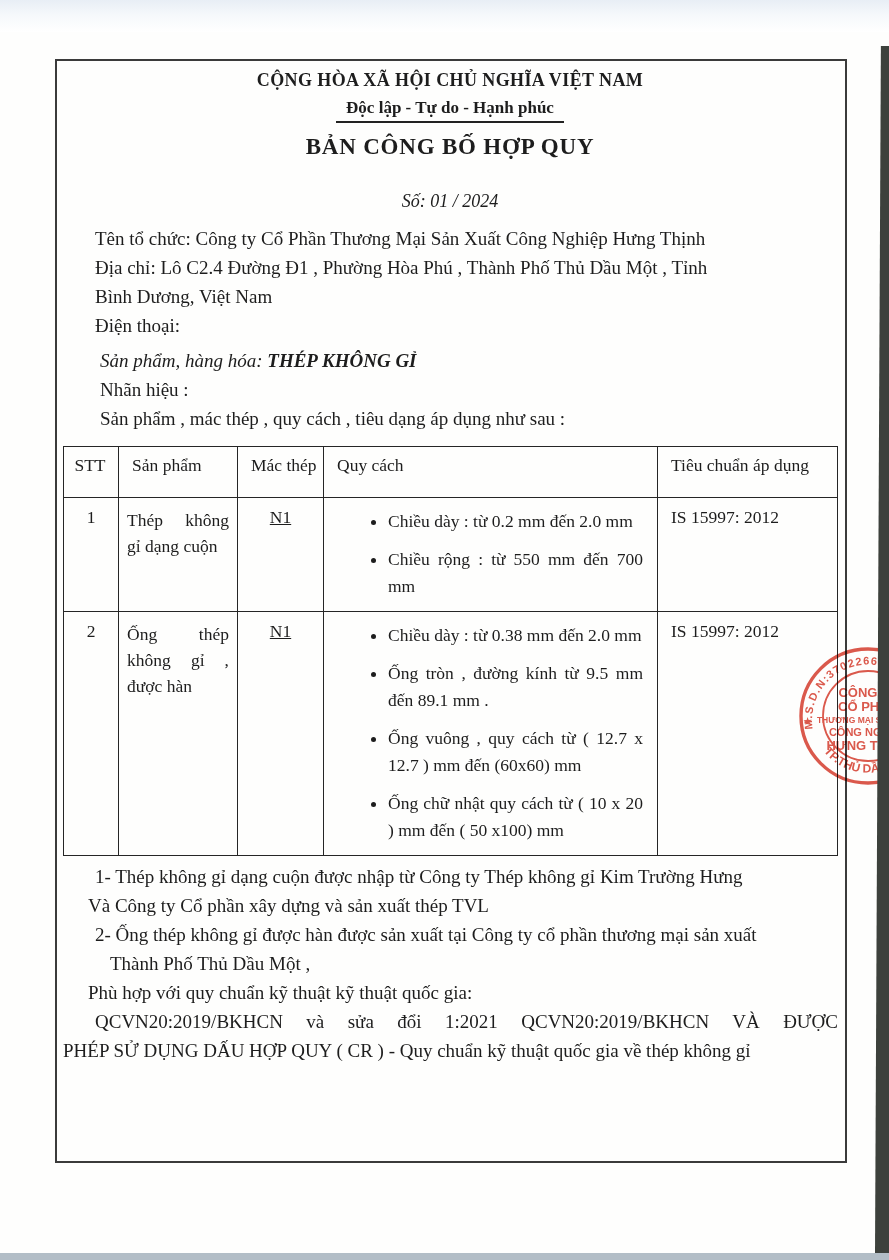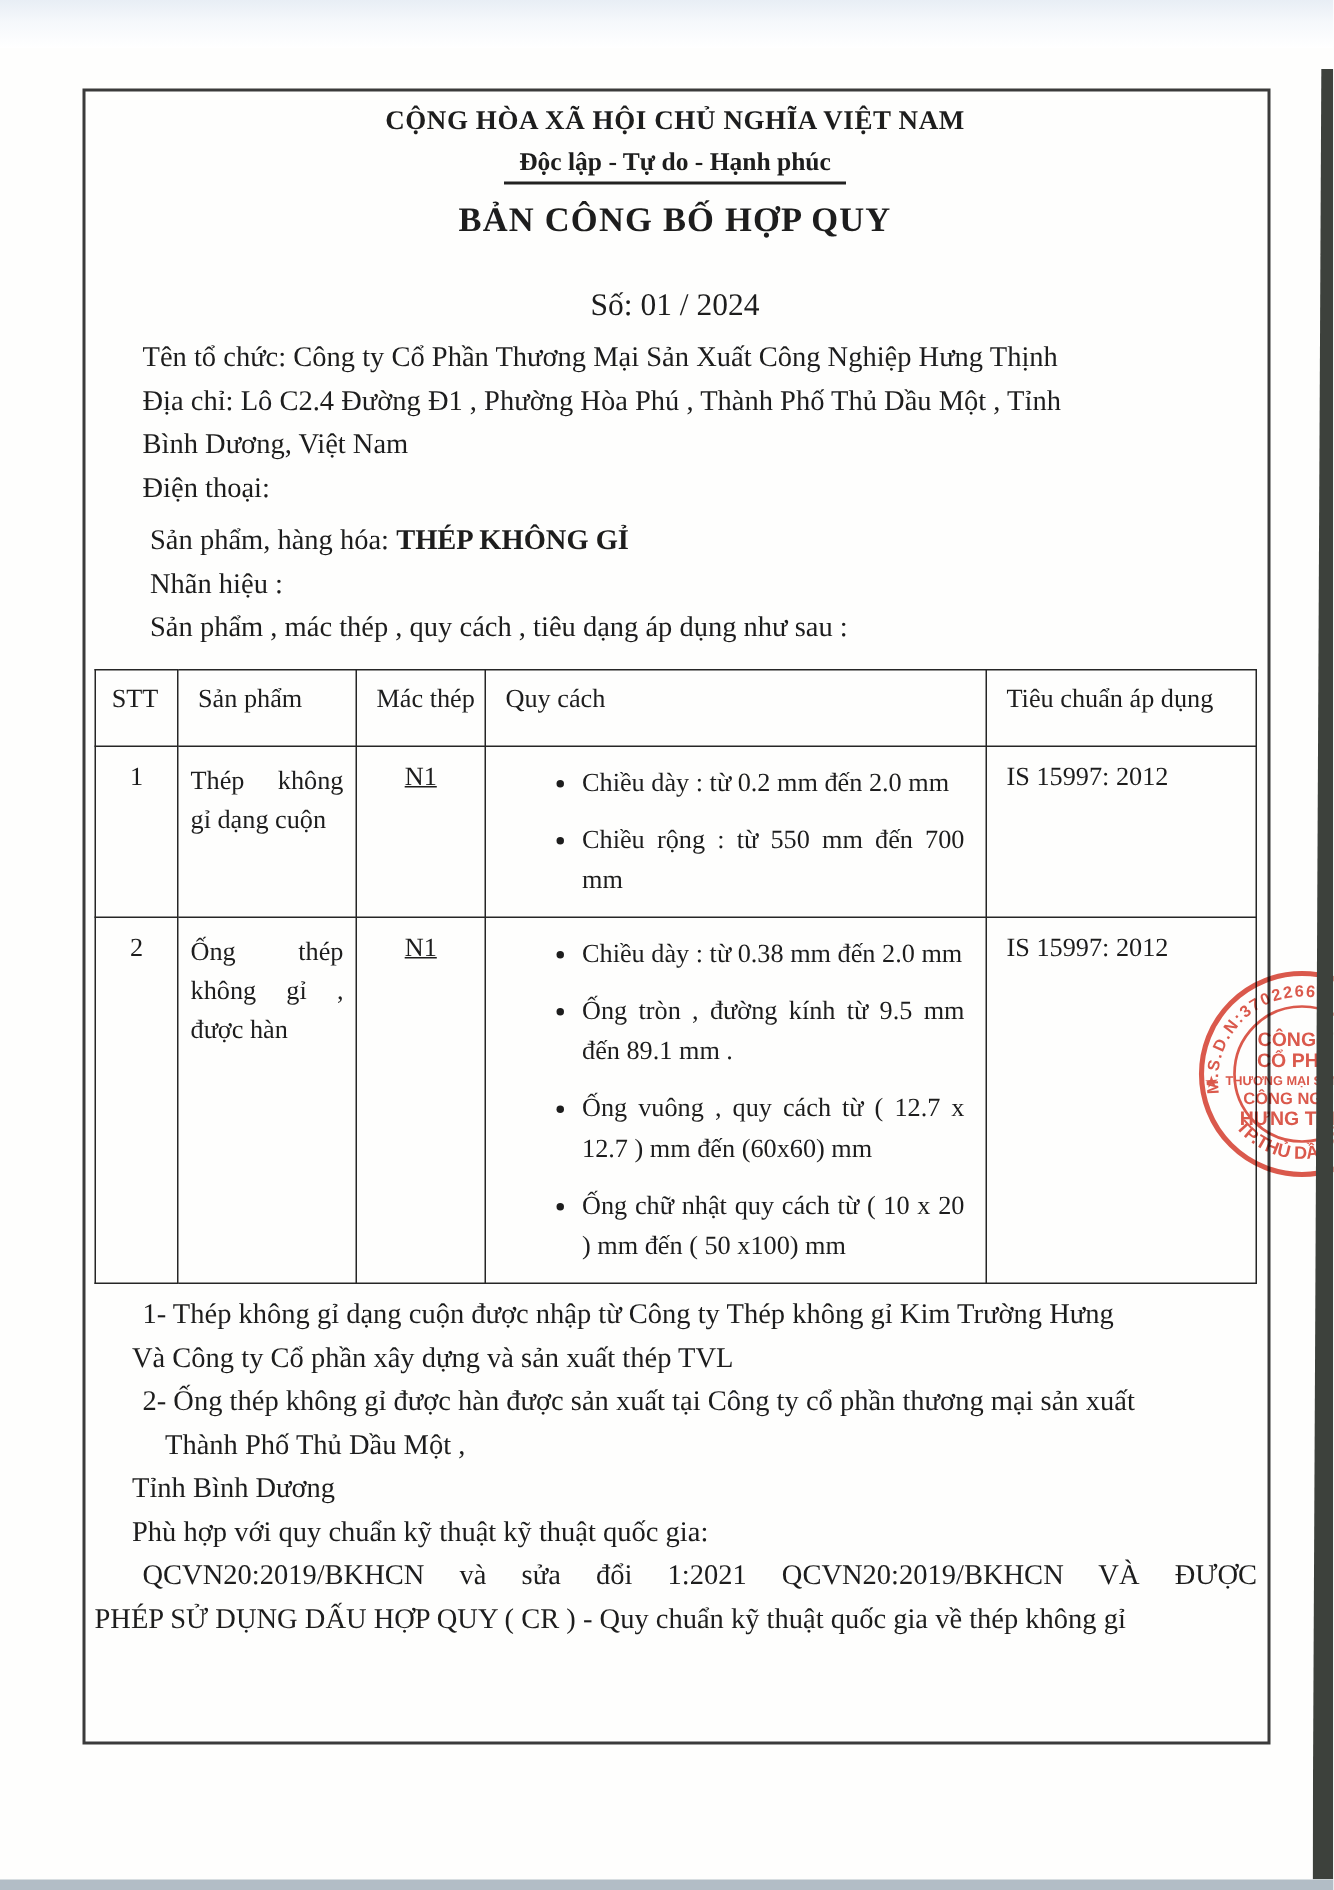--- a/index.html
+++ b/index.html
@@ -16,27 +16,27 @@
     background:#b2bdc6;z-index:60;}
   .page-border{position:absolute;left:55px;top:59px;width:788px;height:1100px;
     border:2px solid #3b3b3b;}
 
   .hdr{position:absolute;left:55px;width:790px;text-align:center;}
   .national-name{top:70px;font-size:18px;font-weight:bold;letter-spacing:.4px;}
   .national-motto-wrap{top:98px;}
   .national-motto{display:inline-block;font-size:17px;font-weight:bold;
     border-bottom:2px solid #222;padding:0 10px 3px 10px;}
   .doc-title{top:134px;font-size:23px;font-weight:bold;letter-spacing:.8px;}
-  .doc-number{top:191px;font-size:21px;}
+  .doc-number{top:191px;font-size:18px;font-style:italic;}
 
   .info-block{position:absolute;left:95px;top:224px;width:700px;
     font-size:19px;line-height:29px;}
   .info-line{white-space:nowrap;}
   .indent5{padding-left:5px;}
-  .gap-top{margin-top:6px;}
+  .gap-top{margin-top:6px;font-style:italic;}
   .bold{font-weight:bold;}
 
   table.products-table{position:absolute;left:63px;top:446px;width:774px;
     border-collapse:collapse;table-layout:fixed;font-size:17.5px;}
   .products-table th,.products-table td{border:1.6px solid #262626;
     vertical-align:top;font-weight:normal;}
   .products-table th{height:38px;text-align:left;padding:8px 6px 4px 13px;}
   th.c-stt{text-align:center;padding-left:4px;}
   td.c-stt{text-align:center;padding-top:9px;}
   td.c-sp{padding:9px 8px;text-align:justify;line-height:26px;}
@@ -129,21 +129,20 @@
     <td class="c-tc">IS 15997: 2012</td>
   </tr>
 </tbody>
   </table>
 
 <div class="notes-block">
   <div class="note-line pl32">1-  Thép không gỉ dạng cuộn được nhập từ Công ty Thép không gỉ Kim Trường Hưng</div>
   <div class="note-line pl25">Và Công ty Cổ phần xây dựng và sản xuất thép TVL</div>
   <div class="note-line pl32">2-  Ống thép không gỉ được hàn được sản xuất tại Công ty cổ phần thương mại sản xuất</div>
   <div class="note-line pl47">Thành Phố Thủ Dầu Một ,</div>
-  <div class="note-line pl25">Tỉnh Bình Dương</div>
   <div class="note-line pl25">Phù hợp với quy chuẩn kỹ thuật kỹ thuật quốc gia:</div>
   <div class="note-line qcvn-justify">QCVN20:2019/BKHCN và sửa đổi 1:2021 QCVN20:2019/BKHCN VÀ ĐƯỢC</div>
   <div class="note-line">PHÉP SỬ DỤNG DẤU HỢP QUY ( CR ) -  Quy chuẩn kỹ thuật quốc gia về thép không gỉ</div>
 </div>
 
 <div class="company-stamp">
   <svg width="142" height="142" viewBox="0 0 142 142">
     <g fill="none" stroke="#d94c3e">
       <circle cx="71" cy="71" r="67" stroke-width="3.4"></circle>
       <circle cx="71" cy="71" r="45" stroke-width="1.8"></circle>

